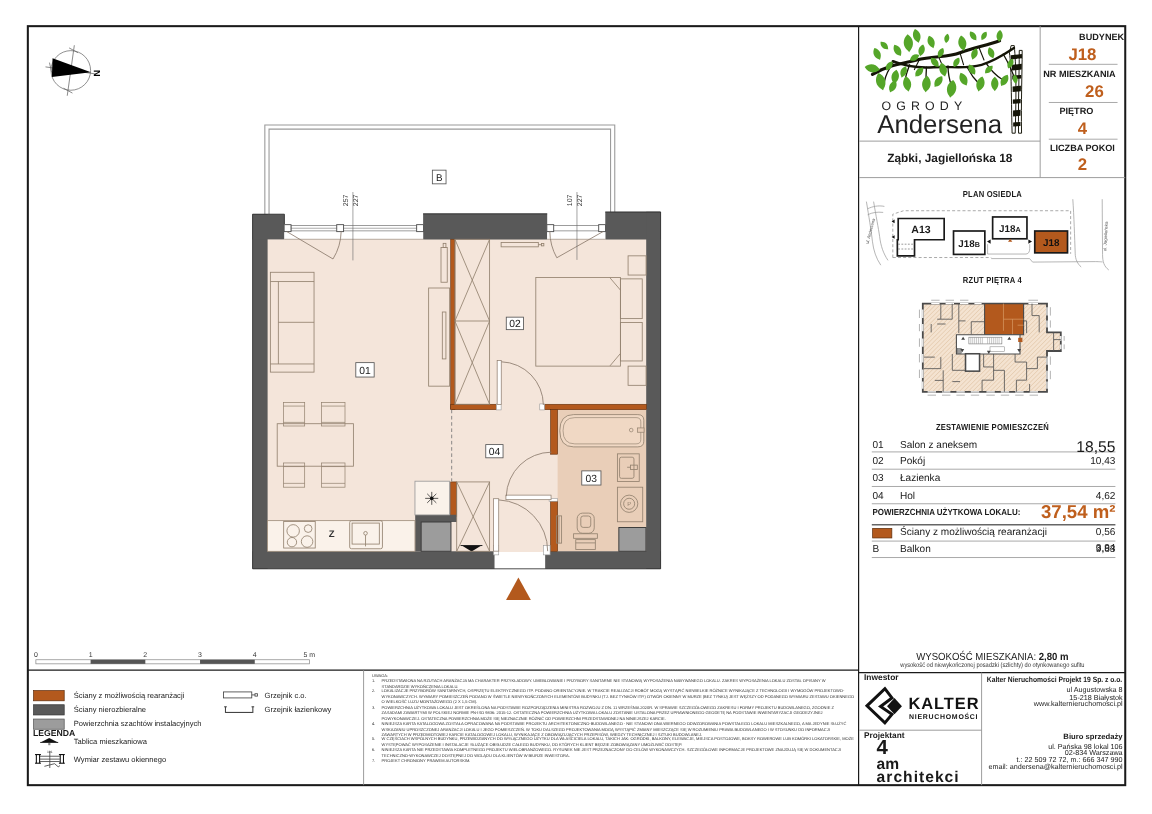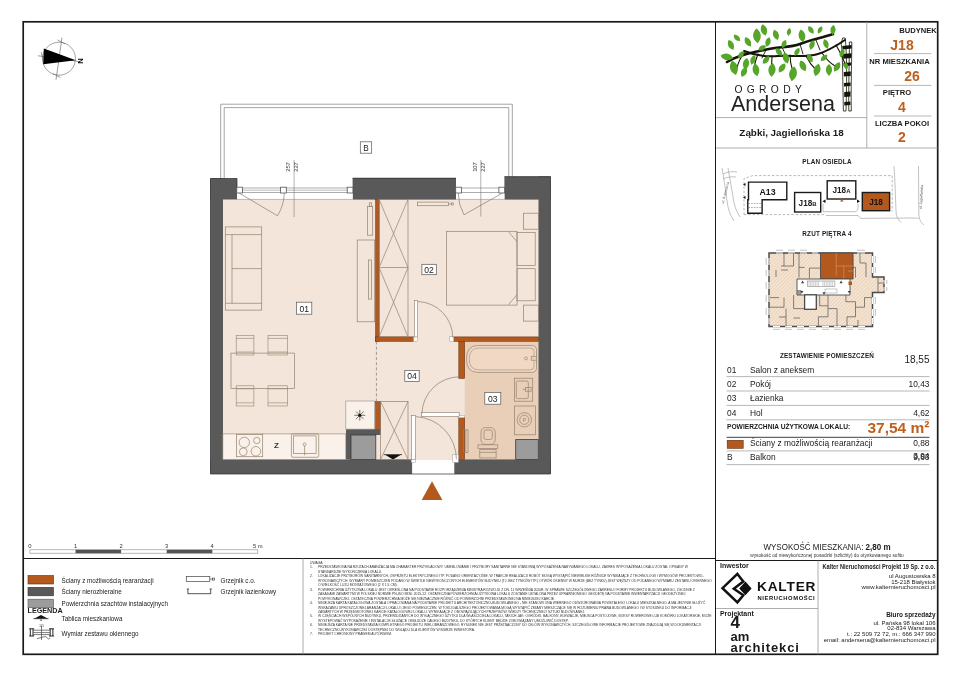--- a/index.html
+++ b/index.html
@@ -584,39 +584,39 @@
 <div class="t" style="left:716px;top:127px;width:151px;text-align:center;font-size:9.9px;font-weight:bold;">Ząbki, Jagiellońska 18</div>
 
 <div class="t" style="left:716px;top:157px;width:222px;text-align:center;font-size:7.3px;font-weight:bold;letter-spacing:0.2px;transform:scaleX(0.87);transform-origin:50% 0;">PLAN OSIEDLA</div>
 
 <div class="t" style="left:716px;top:229px;width:222px;text-align:center;font-size:7.3px;font-weight:bold;letter-spacing:0.2px;transform:scaleX(0.87);transform-origin:50% 0;">RZUT PIĘTRA 4</div>
 
 <div class="t" style="left:716px;top:350.5px;width:222px;text-align:center;font-size:7.3px;font-weight:bold;letter-spacing:0.2px;transform:scaleX(0.87);transform-origin:50% 0;">ZESTAWIENIE POMIESZCZEŃ</div>
 
 <div class="t" style="left:727px;top:364.5px;font-size:8.4px;">01</div>
 <div class="t" style="left:750px;top:364.5px;font-size:8.4px;">Salon z aneksem</div>
-<div class="t" style="right:30.5px;top:354px;font-size:10px;text-align:right;">18,55</div>
+<div class="t" style="right:30.5px;top:365px;font-size:13px;text-align:right;">18,55</div>
 
 <div class="t" style="left:727px;top:378.9px;font-size:8.4px;">02</div>
 <div class="t" style="left:750px;top:378.9px;font-size:8.4px;">Pokój</div>
 <div class="t" style="right:30.5px;top:378.9px;font-size:8.4px;">10,43</div>
 
 <div class="t" style="left:727px;top:393.3px;font-size:8.4px;">03</div>
 <div class="t" style="left:750px;top:393.3px;font-size:8.4px;">Łazienka</div>
 <div class="t" style="right:30.5px;top:407px;font-size:8.4px;margin-top:44px;">3,94</div>
 
 <div class="t" style="left:727px;top:407.7px;font-size:8.4px;">04</div>
 <div class="t" style="left:750px;top:407.7px;font-size:8.4px;">Hol</div>
 <div class="t" style="right:30.5px;top:407.7px;font-size:8.4px;">4,62</div>
 
 <div class="t" style="left:727px;top:422.3px;font-size:7.4px;font-weight:bold;transform:scaleX(0.9);transform-origin:0 0;">POWIERZCHNIA UŻYTKOWA LOKALU:</div>
 <div class="t" style="right:30.5px;top:418.6px;font-size:15.5px;font-weight:bold;color:#bf5f1d;">37,54 m²</div>
 
 <div class="t" style="left:750px;top:437.6px;font-size:8.4px;">Ściany z możliwością rearanżacji</div>
-<div class="t" style="right:30.5px;top:437.6px;font-size:8.4px;">0,88</div>
+<div class="t" style="right:30.5px;top:437.6px;font-size:8.4px;">0,56</div>
 
 <div class="t" style="left:727px;top:451.6px;font-size:8.4px;">B</div>
 <div class="t" style="left:750px;top:451.6px;font-size:8.4px;">Balkon</div>
 <div class="t" style="right:30.5px;top:451.6px;font-size:8.4px;margin-left:24px;">9,63</div>
 
 <div class="t" style="left:716px;top:541.5px;width:222px;text-align:center;font-size:8.6px;transform:scaleX(0.93);transform-origin:50% 0;">WYSOKOŚĆ MIESZKANIA: <b>2,80 m</b></div>
 
 <div class="t" style="left:716px;top:551.8px;width:222px;text-align:center;font-size:5.6px;color:#333;transform:scaleX(0.85);transform-origin:50% 0;">wysokość od niewykończonej posadzki (szlichty) do otynkowanego sufitu</div>
 
 <div class="t" style="left:720px;top:562px;font-size:7px;font-weight:bold;">Inwestor</div>

